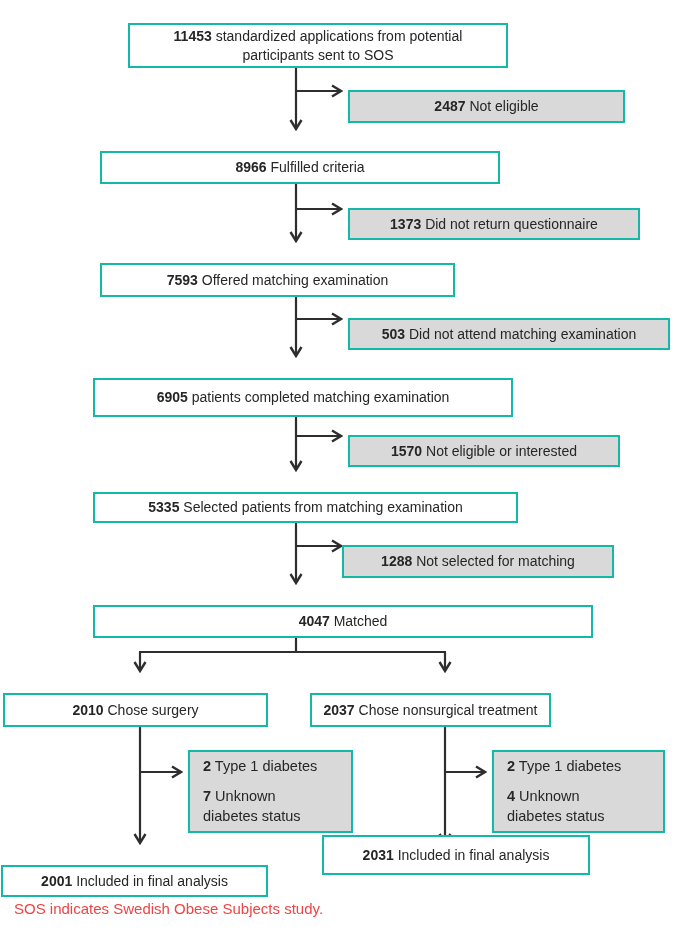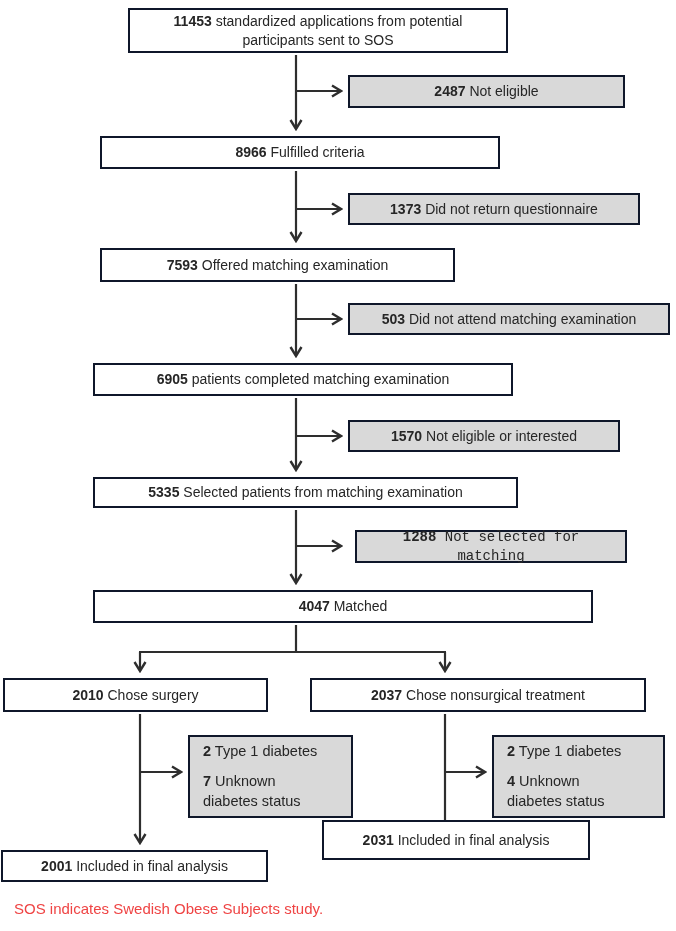--- a/index.html
+++ b/index.html
@@ -5,24 +5,25 @@
   html, body { margin:0; padding:0; background:#ffffff; }
   body {
     width:676px; height:931px;
     font-family:"Liberation Sans", sans-serif;
     color:#262626;
   }
   .canvas { position:relative; width:676px; height:931px; background:#ffffff; overflow:hidden; }
   .arrows { position:absolute; left:0; top:0; width:676px; height:931px; pointer-events:none; }
   .box {
     position:absolute; box-sizing:border-box;
-    border:2px solid #0f172a; background:#ffffff;
+    border:2px solid #14b8a6; background:#ffffff;
     display:flex; align-items:center; justify-content:center;
     text-align:center; font-size:14px; line-height:1.32;
     padding:2px 8px;
+    margin-top:15px;
   }
   .box .txt { display:inline; }
   .gray { background:#d9d9d9; }
   .num { font-weight:bold; }
   .diab {
     align-items:center; justify-content:flex-start;
     text-align:left; padding:10px 13px; font-size:14.5px; line-height:1.35;
   }
   .diab p { margin:0; }
   .diab .dline1 { margin-bottom:11px; }
@@ -104,42 +105,42 @@
     </span>
   </div>
 
   <div class="box gray" style="left:348px; top:303px; width:322px; height:32px;">
     <span class="txt">
       <span class="num">503</span>
       <span>Did not attend matching examination</span>
     </span>
   </div>
 
-  <div class="box" style="left:93px; top:363px; width:420px; height:33px;">
+  <div class="box" style="left:93px; top:363px; width:420px; height:39px;">
     <span class="txt">
       <span class="num">6905</span>
       <span>patients completed matching examination</span>
     </span>
   </div>
 
   <div class="box gray" style="left:348px; top:420px; width:272px; height:32px;">
     <span class="txt">
       <span class="num">1570</span>
       <span>Not eligible or  interested</span>
     </span>
   </div>
 
   <div class="box" style="left:93px; top:477px; width:425px; height:31px;">
     <span class="txt">
       <span class="num">5335</span>
       <span>Selected patients from matching examination</span>
     </span>
   </div>
 
-  <div class="box gray" style="left:355px; top:530px; width:272px; height:33px;font-family:Liberation Mono, monospace;">
+  <div class="box gray" style="left:342px; top:530px; width:272px; height:33px;">
     <span class="txt">
       <span class="num">1288</span>
       <span>Not selected for matching</span>
     </span>
   </div>
 
   <div class="box" style="left:93px; top:590px; width:500px; height:33px;">
     <span class="txt">
       <span class="num">4047</span>
       <span>Matched</span>
@@ -160,21 +161,21 @@
     </div>
   </div>
 
   <div class="box" style="left:1px; top:850px; width:267px; height:32px;">
     <span class="txt">
       <span class="num">2001</span>
       <span>Included in final analysis</span>
     </span>
   </div>
 
-  <div class="box" style="left:310px; top:678px; width:336px; height:34px;">
+  <div class="box" style="left:310px; top:678px; width:241px; height:34px;">
     <span class="txt">
       <span class="num">2037</span>
       <span>Chose nonsurgical treatment</span>
     </span>
   </div>
 
   <div class="box gray diab" style="left:492px; top:735px; width:173px; height:83px;">
     <div>
       <p class="dline1"><span class="num">2</span> <span>Type 1 diabetes</span></p>
       <p class="dline2"><span class="num">4</span> <span>Unknown</span><br><span>diabetes status</span></p>

